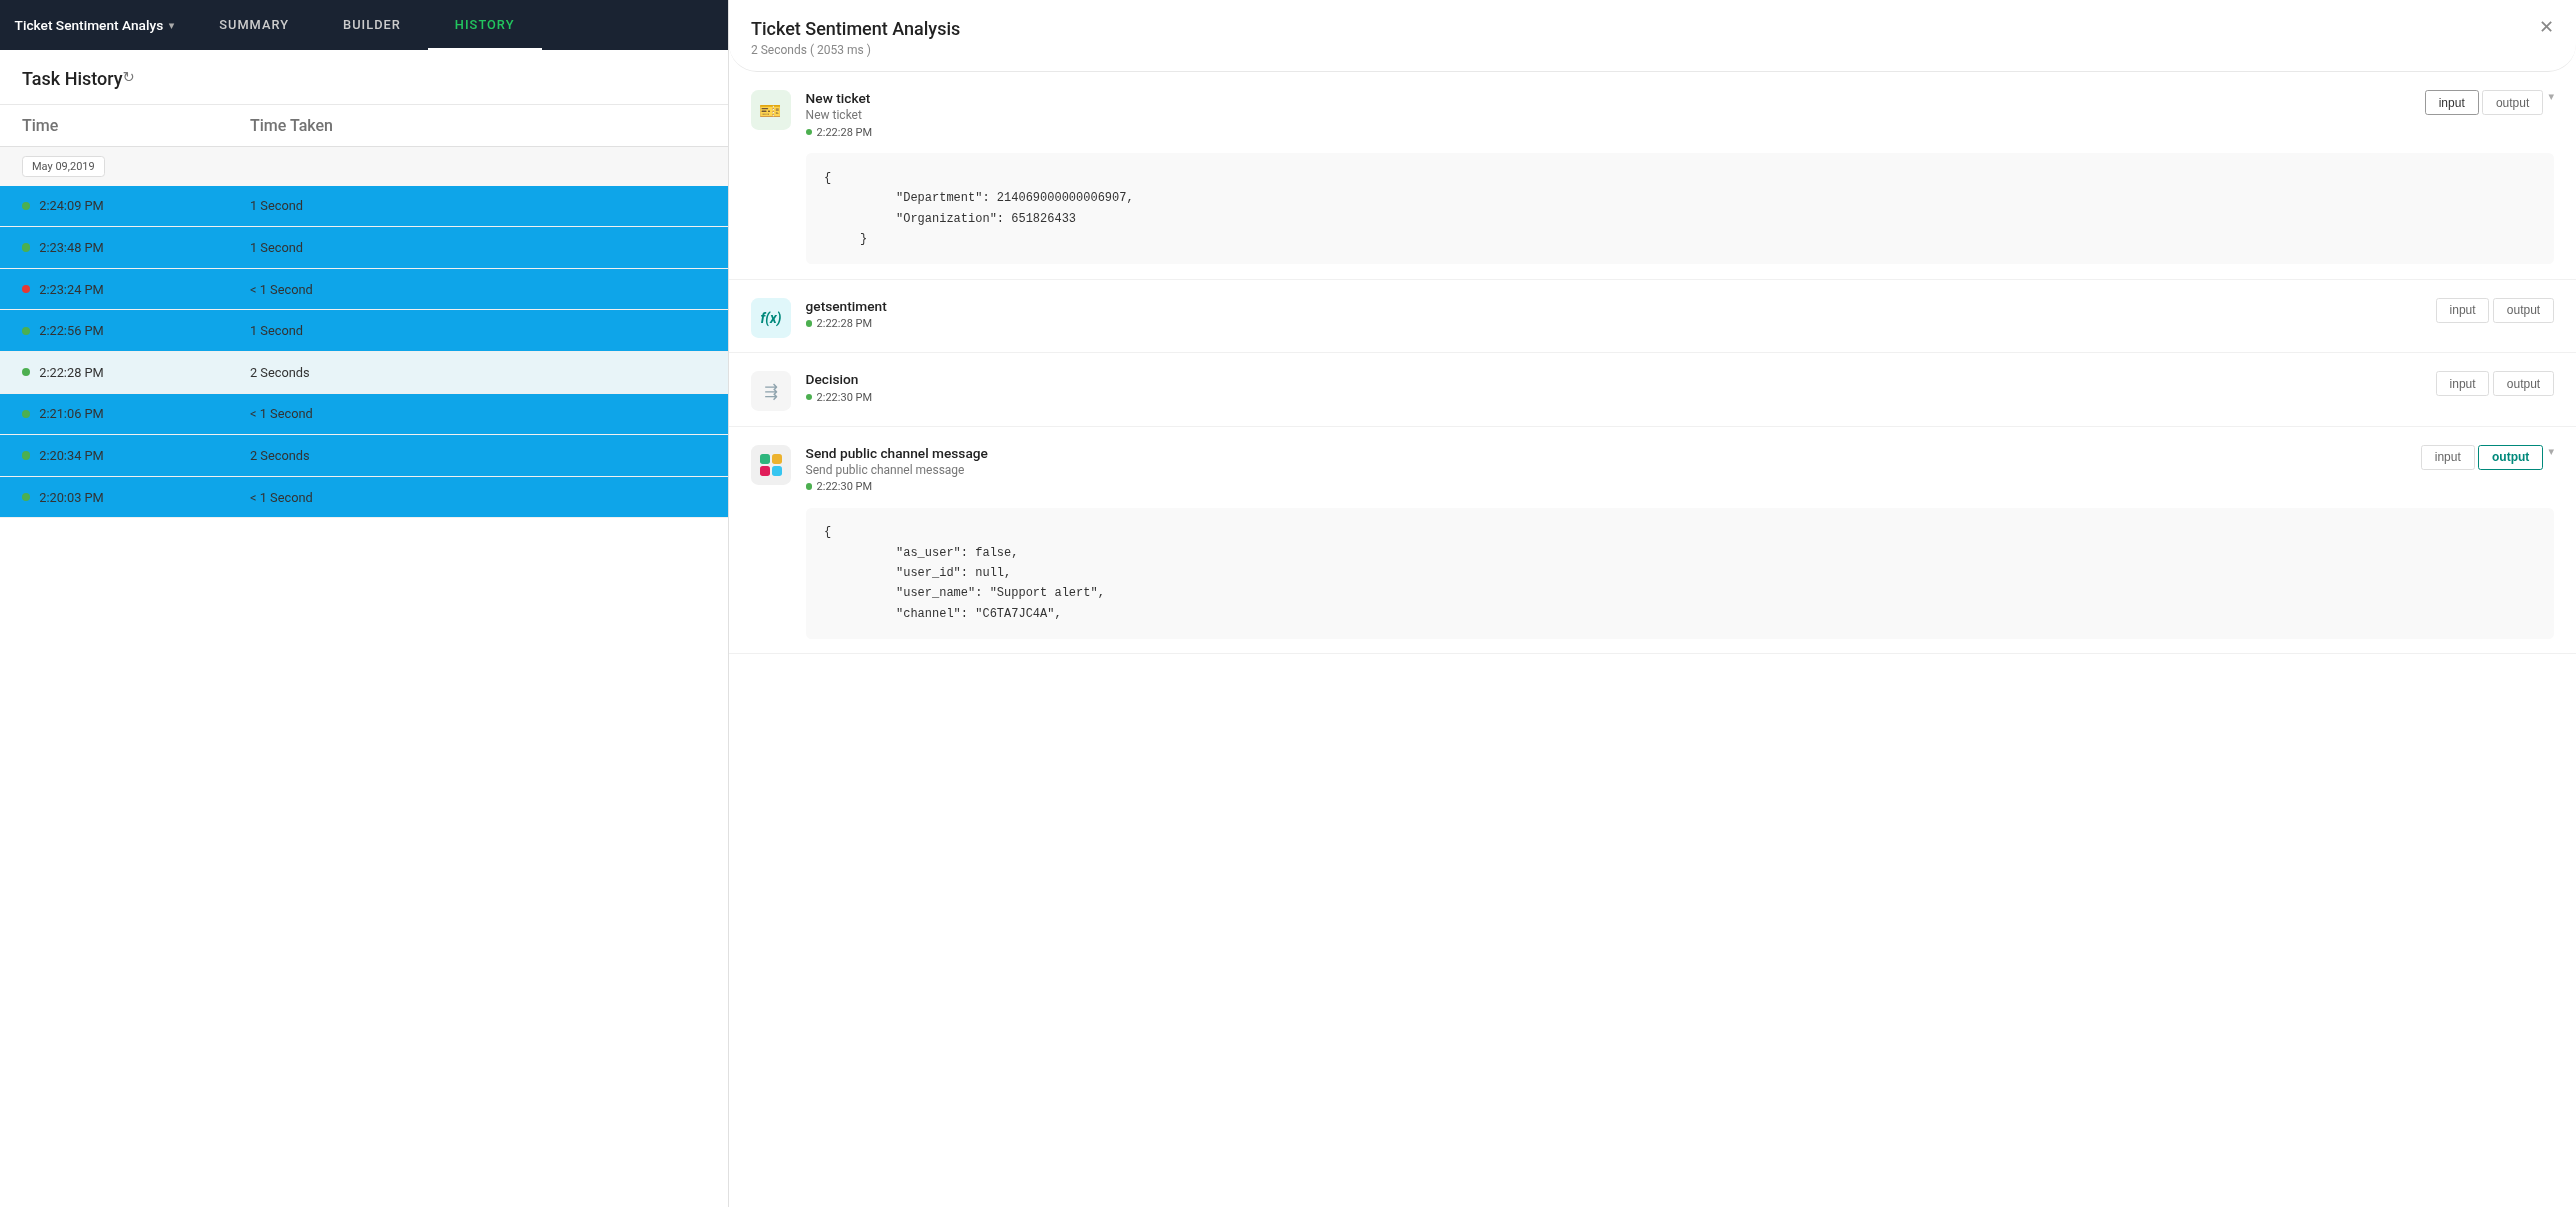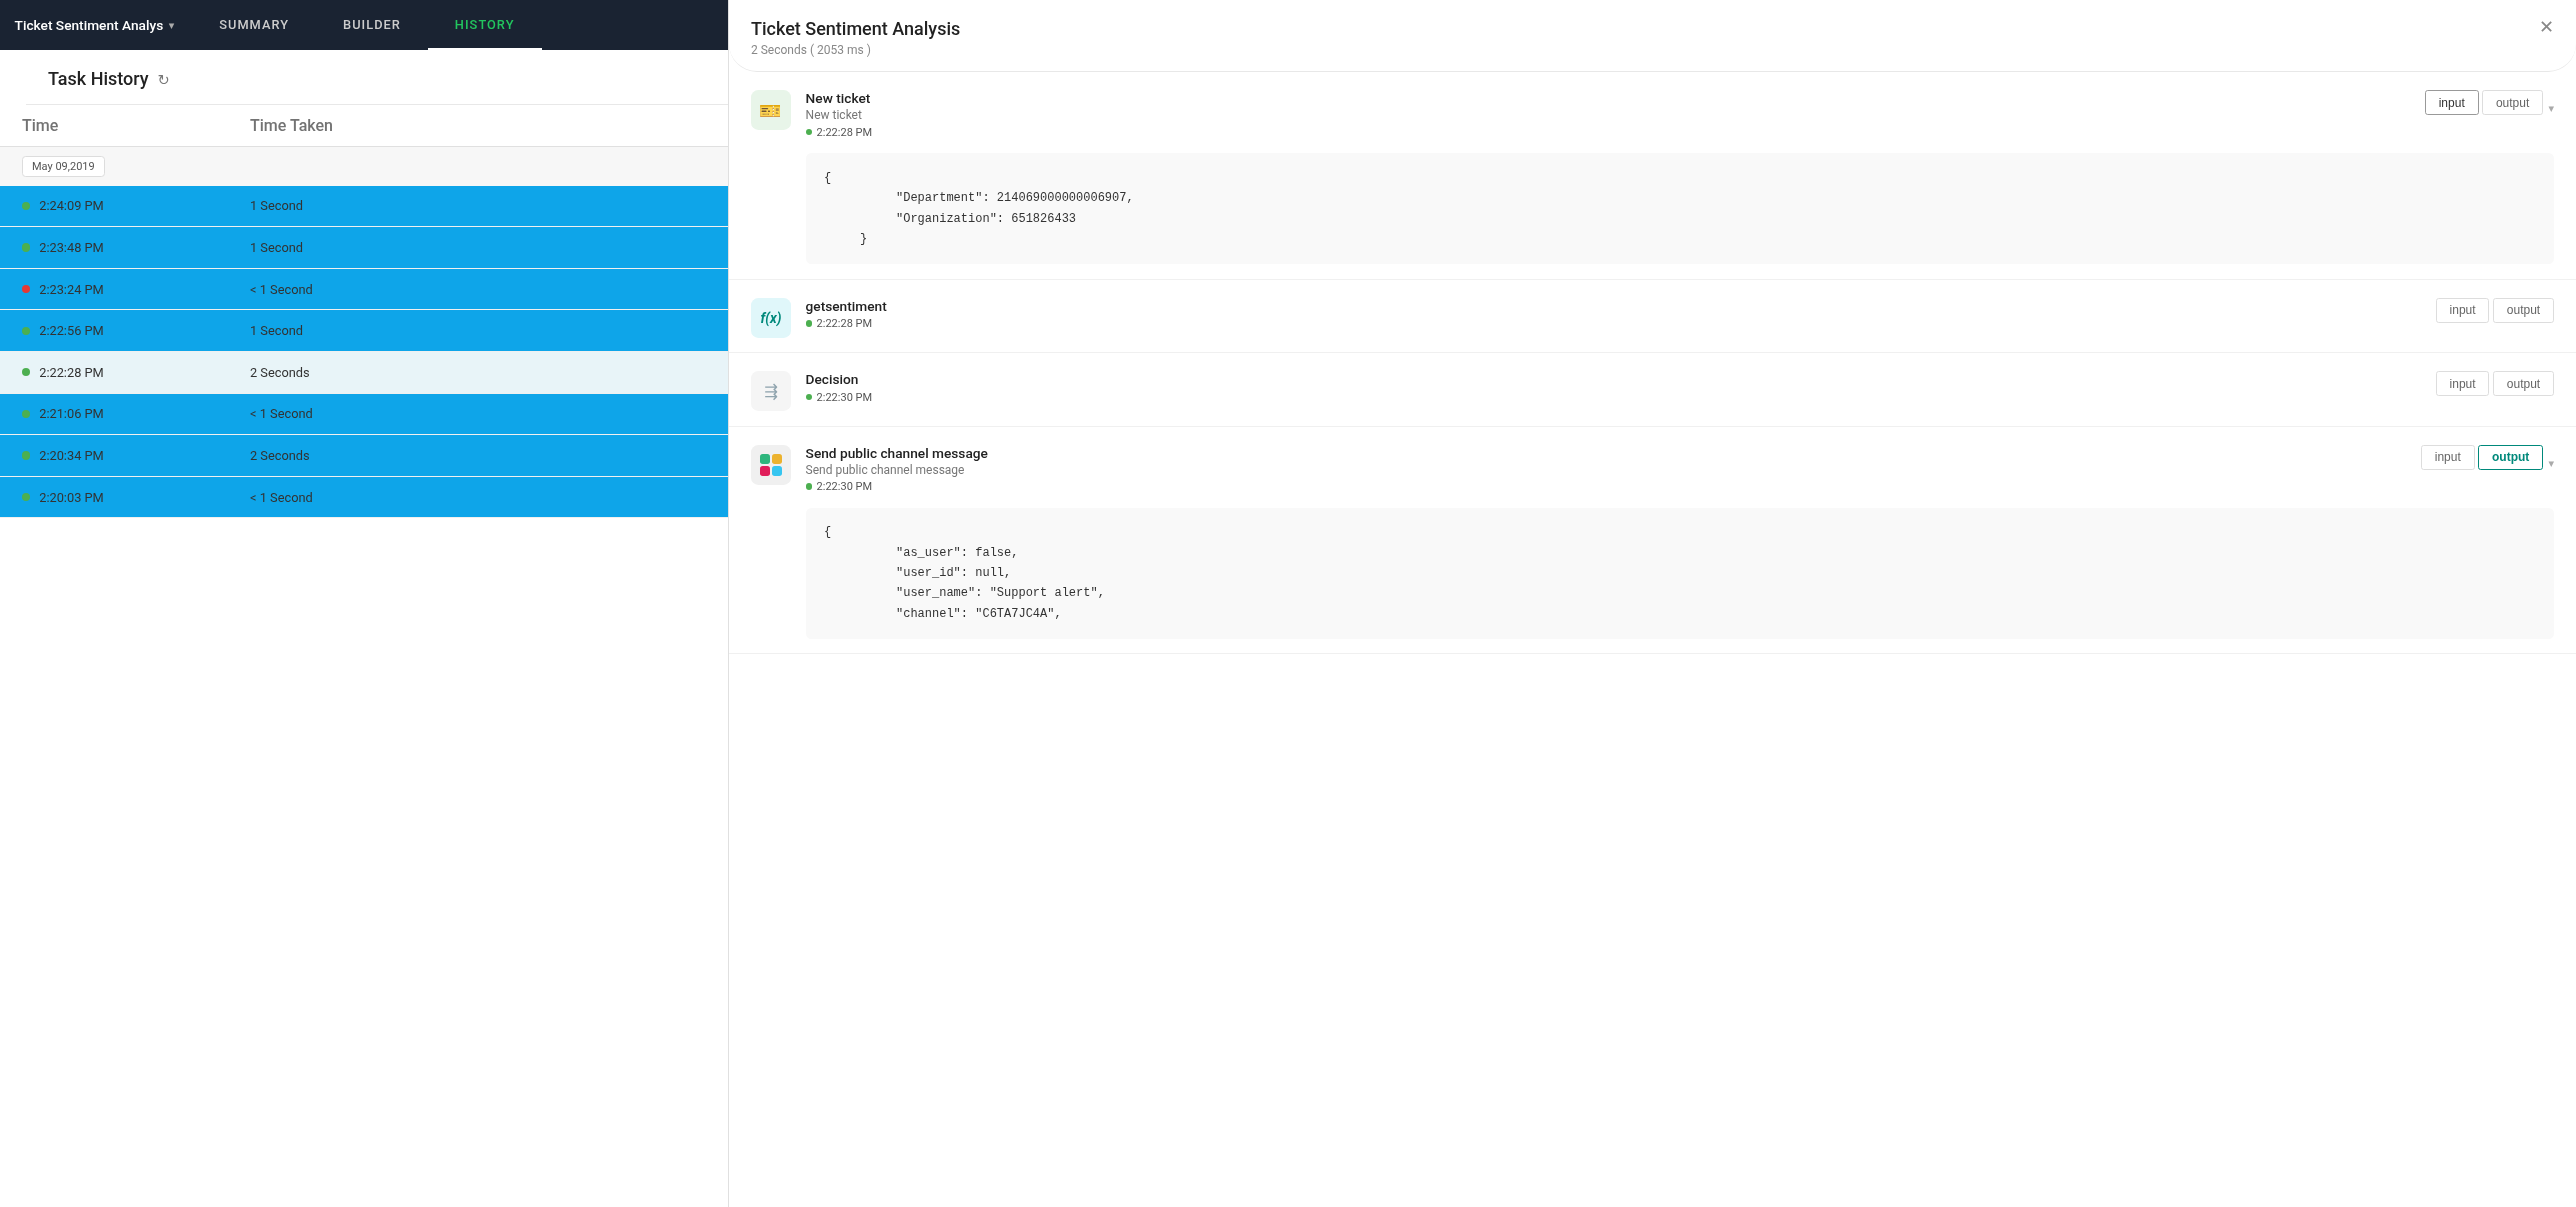--- a/index.html
+++ b/index.html
@@ -63,25 +63,23 @@
     }
     .nav-tab.active {
       color: #22c55e;
       border-bottom: 2.7px solid #fff;
     }
 
     
     .task-history-header {
       padding: 18px 22px 14.6px 22px;
       display: flex;
-      align-items: flex-end;
-      gap: 9px;
+      align-items: flex-start;
       border-bottom: 0.9px solid #e8e8e8;
       flex-shrink: 0;
-      margin-left: 26px;
     }
     .task-history-title {
       font-size: 18px;
       font-weight: 500;
       color: #222;
     }
     .refresh-icon {
       color: #777;
       font-size: 14.6px;
       cursor: pointer;
@@ -253,21 +251,21 @@
     .step-time-dot {
       width: 6.4px;
       height: 6.4px;
       border-radius: 50%;
       background: #4caf50;
     }
 
     .step-actions {
       display: flex;
       gap: 3.6px;
-      align-items: flex-end;
+      align-items: flex-start;
     }
     .io-btn {
       border: 0.9px solid #ddd;
       background: #fff;
       padding: 4.6px 12.8px;
       font-size: 12px;
       color: #666;
       cursor: pointer;
       border-radius: 2.7px;
     }

